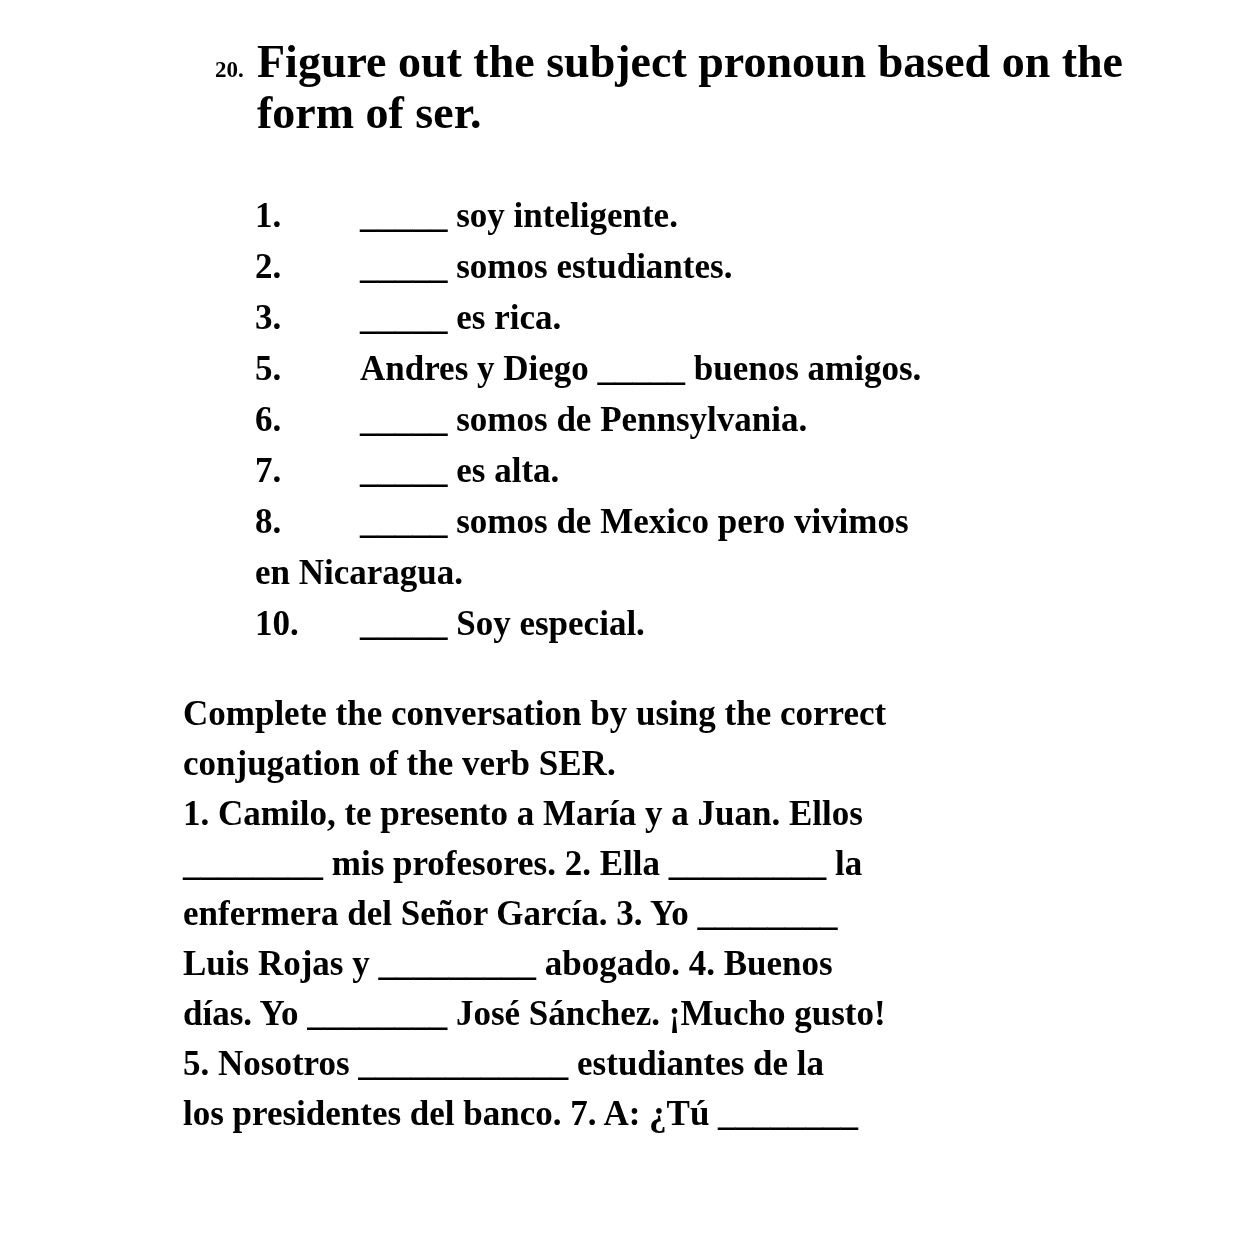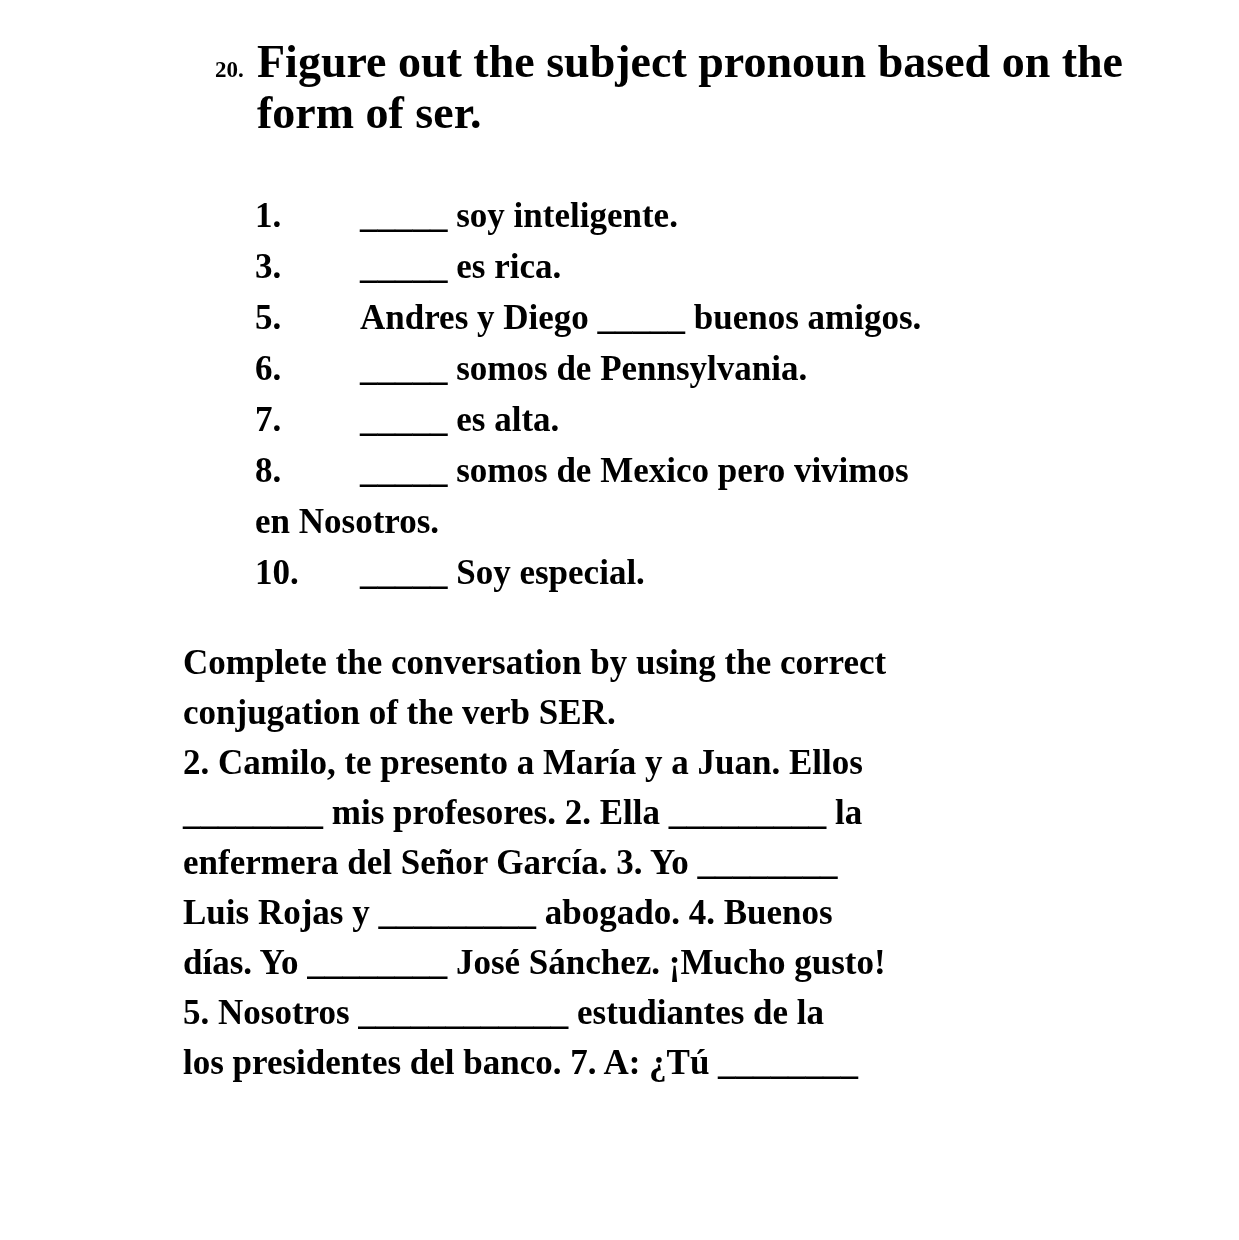--- a/index.html
+++ b/index.html
@@ -60,44 +60,47 @@
       <div>Figure out the subject pronoun based on the</div>
       <div>form of ser.</div>
     </div>
   </div>
 
   <div class="exercise-list">
     <div class="item-row">
       <span class="item-num">1.</span><span>_____ soy inteligente.</span>
     </div>
     <div class="item-row">
+      <span class="item-num">2.</span><span>_____ somos estudiantes.</span>
+    </div>
+    <div class="item-row">
       <span class="item-num">3.</span><span>_____ es rica.</span>
     </div>
     <div class="item-row">
       <span class="item-num">5.</span><span>Andres y Diego _____ buenos amigos.</span>
     </div>
     <div class="item-row">
       <span class="item-num">6.</span><span>_____ somos de Pennsylvania.</span>
     </div>
     <div class="item-row">
       <span class="item-num">7.</span><span>_____ es alta.</span>
     </div>
     <div class="item-row">
       <span class="item-num">8.</span><span>_____ somos de Mexico pero vivimos</span>
-      <div>en Nosotros.</div>
+      <div>en Nicaragua.</div>
     </div>
     <div class="item-row">
       <span class="item-num">10.</span><span>_____ Soy especial.</span>
     </div>
   </div>
 
   <div class="conversation">
     <div class="conv-line">Complete the conversation by using the correct</div>
     <div class="conv-line">conjugation of the verb SER.</div>
-    <div class="conv-line">2. Camilo, te presento a María y a Juan. Ellos</div>
+    <div class="conv-line">1. Camilo, te presento a María y a Juan. Ellos</div>
     <div class="conv-line">________ mis profesores. 2. Ella _________ la</div>
     <div class="conv-line">enfermera del Señor García. 3. Yo ________</div>
     <div class="conv-line">Luis Rojas y _________ abogado. 4. Buenos</div>
     <div class="conv-line">días. Yo ________ José Sánchez. ¡Mucho gusto!</div>
     <div class="conv-line">5. Nosotros ____________ estudiantes de la</div>
     <div class="conv-line">los presidentes del banco. 7. A: ¿Tú ________</div>
   </div>
 
 </div>
 

